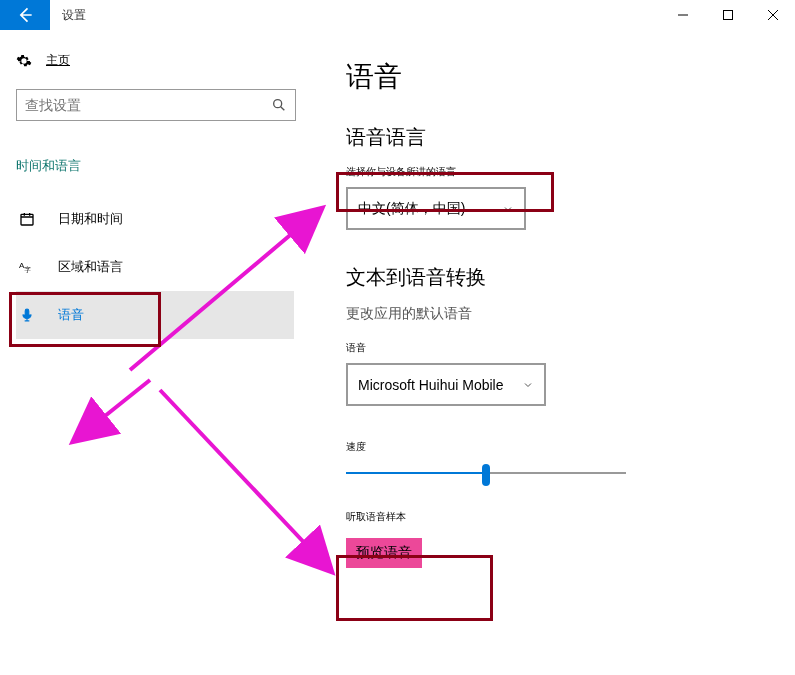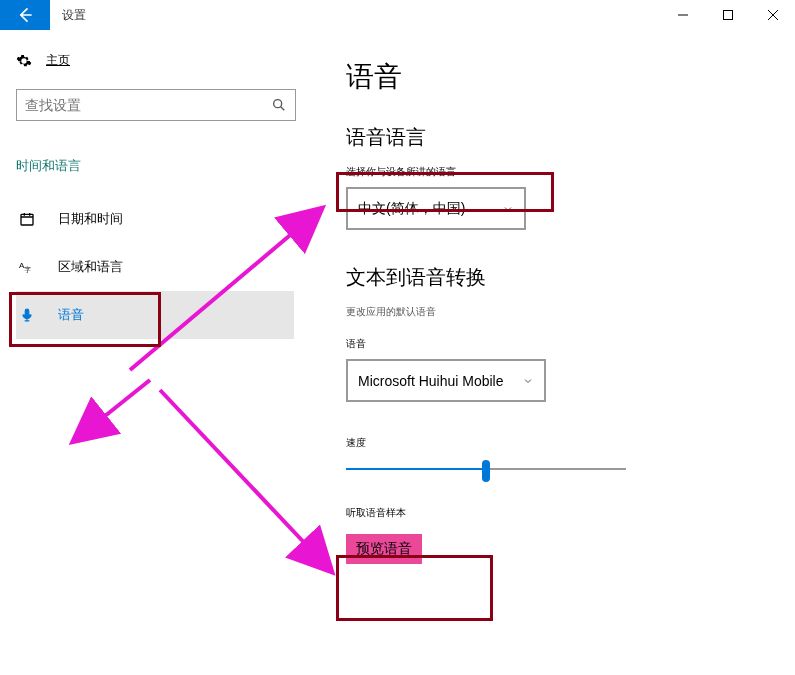--- a/index.html
+++ b/index.html
@@ -25,21 +25,21 @@
   .cat-label { font-size: 13px; color: #0f766e; margin-bottom: 20px; }
   .nav-item { display: flex; align-items: center; height: 48px; padding-left: 2px; font-size: 13px; }
   .nav-item .ic { width: 18px; display: flex; justify-content: center; margin-right: 22px; }
   .nav-item.selected { background: #e6e6e6; color: #0078d7; }
   .nav-item.selected svg { stroke: #0078d7; fill: #0078d7; }
 
   .main { flex: 1; padding: 28px 28px 0 36px; }
   .h1 { font-size: 28px; font-weight: 400; margin-bottom: 28px; }
   .h2 { font-size: 20px; font-weight: 400; margin-bottom: 14px; }
   .lbl { font-size: 10px; margin-bottom: 8px; margin-top: 10px; }
-  .lbl-sub { font-size: 10px; color: #555; margin-bottom: 18px; }
+  .lbl-sub { font-size: 14px; color: #555; margin-bottom: 18px; }
   .dropdown { border: 2px solid #999; height: 43px; display: inline-flex; align-items: center; padding: 0 10px; font-size: 14px; min-width: 160px; justify-content: space-between; }
   .dropdown .chev { margin-left: 16px; }
   .dd-lang { width: 180px; margin-bottom: 34px; }
   .dd-voice { width: 200px; margin-bottom: 24px; }
   .chkrow { display: flex; align-items: center; margin-bottom: 42px; }
   .chkbox { width: 20px; height: 20px; border: 2px solid #333; margin-right: 10px; }
   .chkrow span { font-size: 14px; }
   .slider-wrap { margin-top: 10px; margin-bottom: 26px; }
   .slider { position: relative; height: 20px; width: 280px; }
   .track-off { position: absolute; top: 8px; height: 2px; width: 100%; background: #999; }

